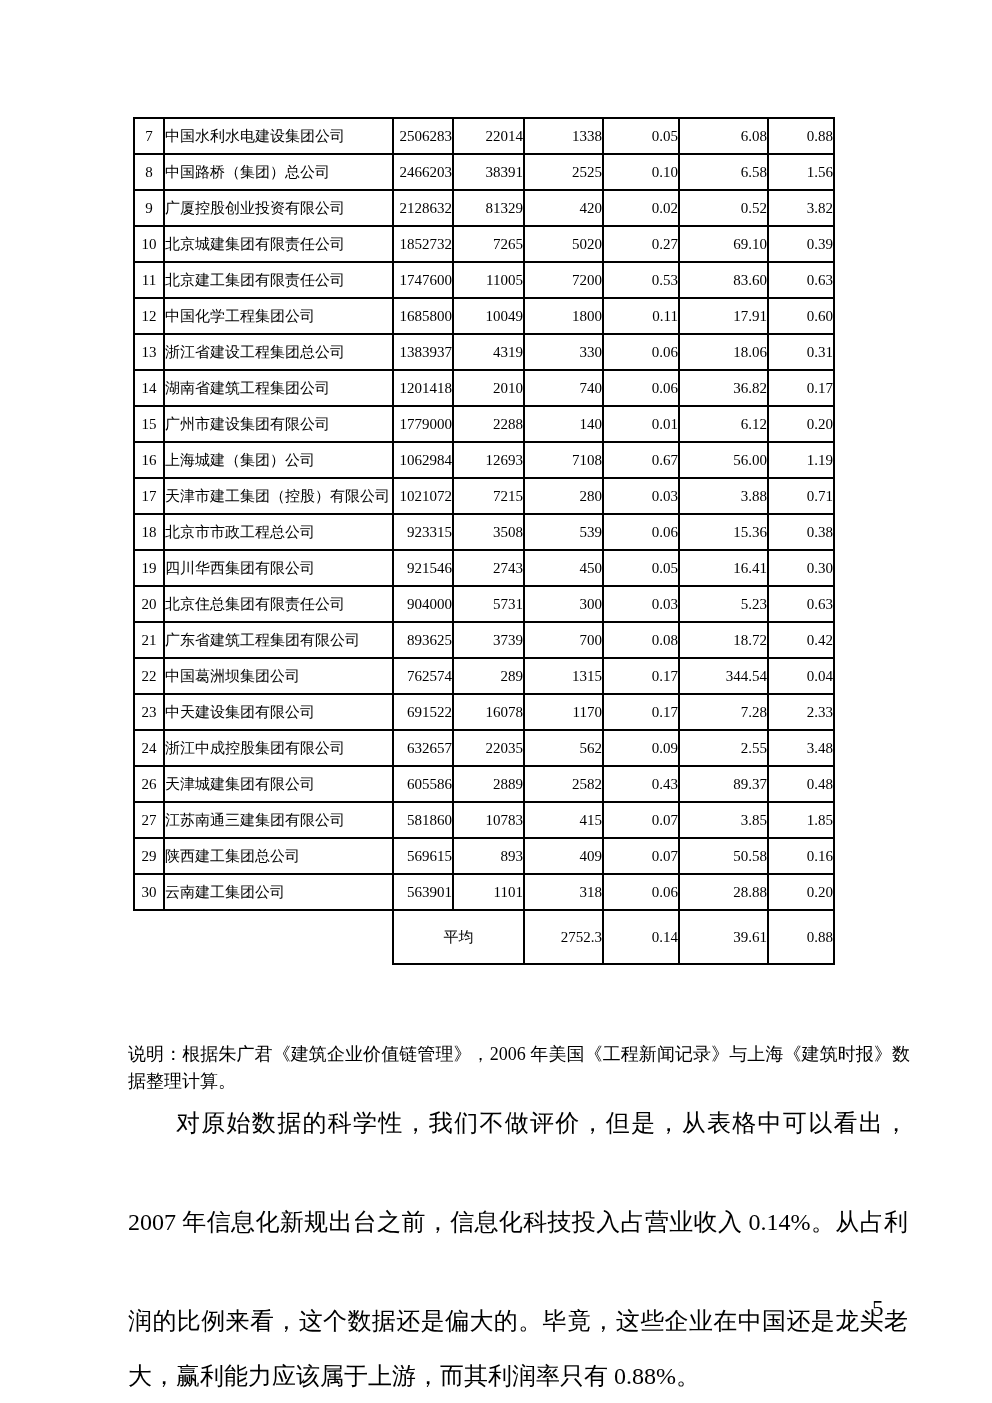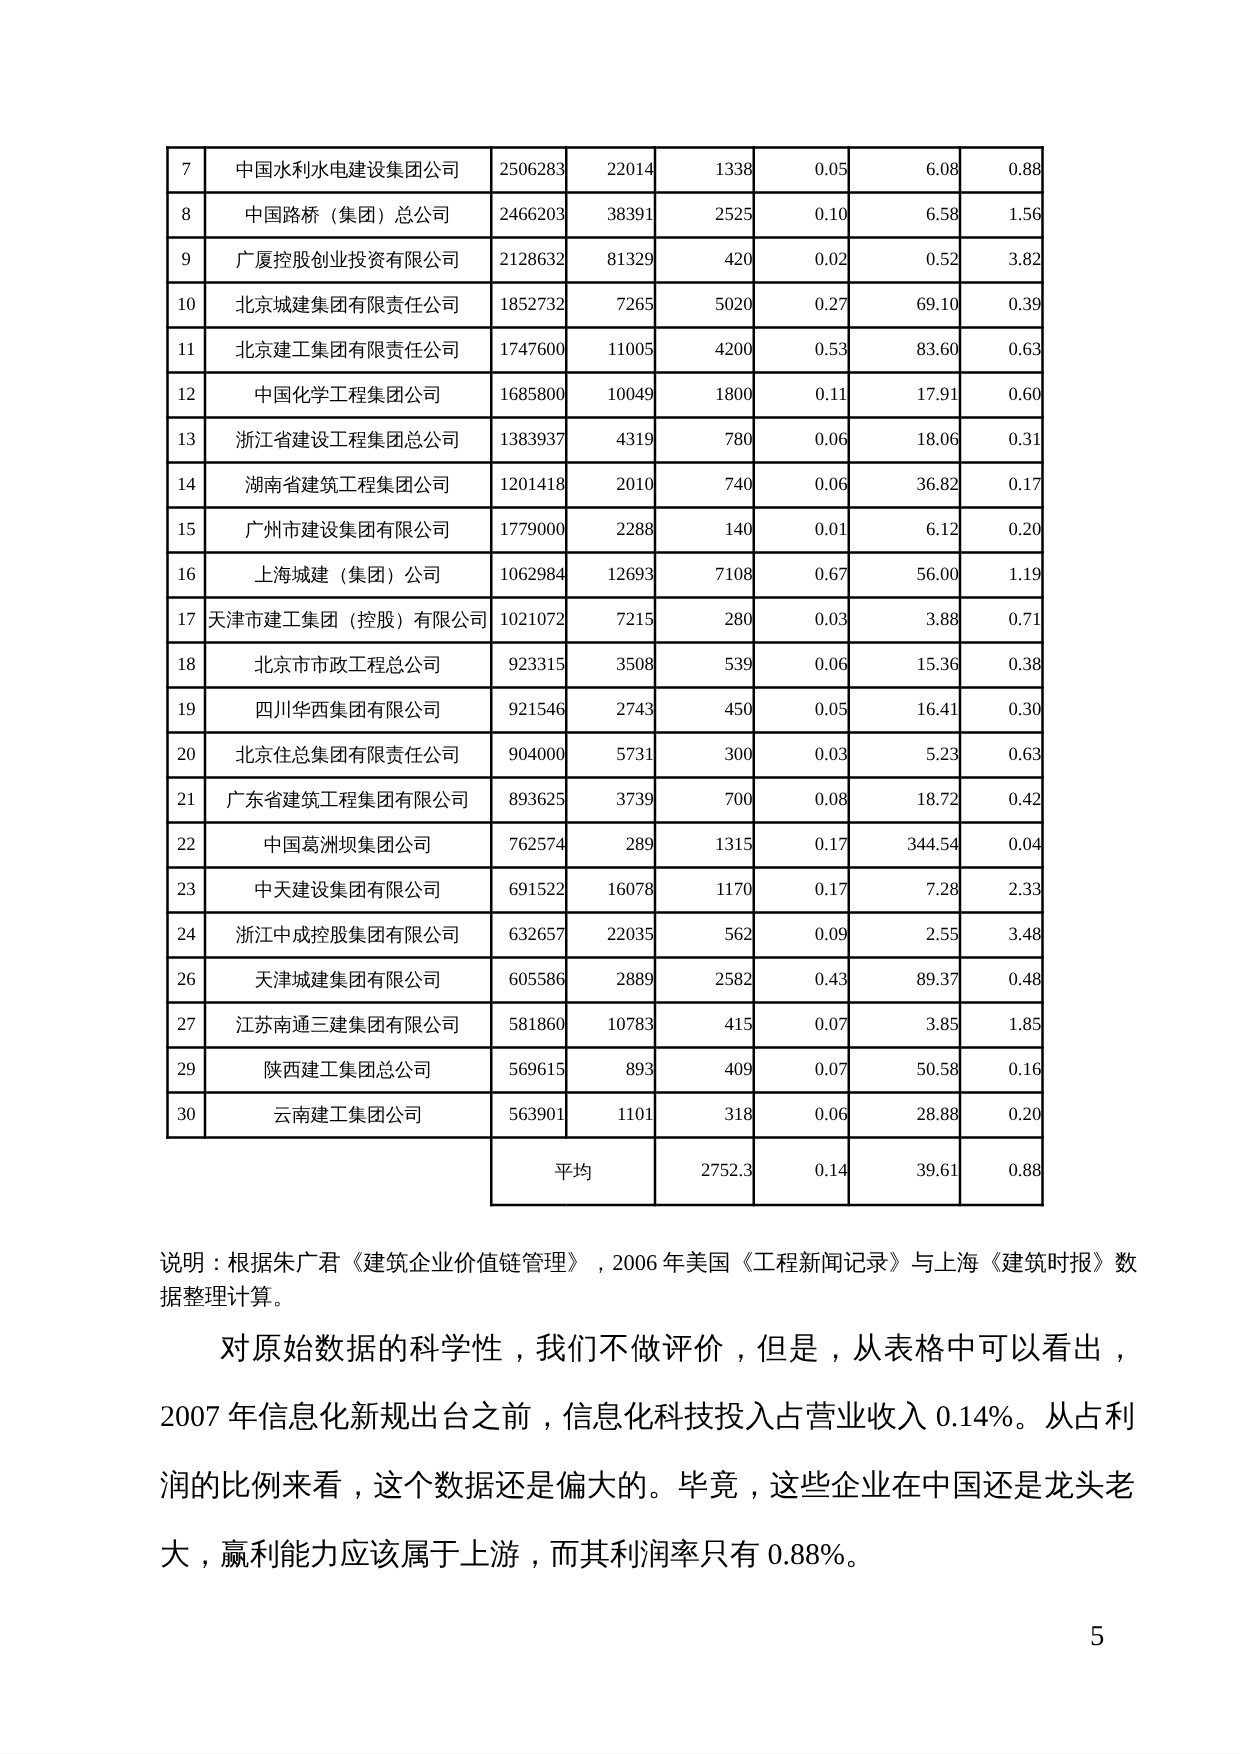--- a/index.html
+++ b/index.html
@@ -26,35 +26,35 @@
   table.company-table td {
     border: 2px solid #000000;
     font-size: 15px;
     height: 34px;
     padding: 0;
     overflow: hidden;
     white-space: nowrap;
     vertical-align: middle;
   }
   td.cell-center { text-align: center; }
-  td.cell-left   { text-align: center;  padding-left: 9px; }
+  td.cell-left   { text-align: left;  padding-left: 9px; }
   td.cell-right  { text-align: right; padding-right: 6px; }
   tr.avg-row td  { height: 52px; }
   tr.avg-row td.no-border { border: none; }
 
   
   .table-note {
     position: absolute;
     left: 128px;
     top: 997px;
     width: 782px;
     font-size: 18px;
     line-height: 27px;
   }
-  .line-fill { text-align: justify; text-align-last: justify; }
+  .line-fill { text-align: justify; text-align-last: justify; margin-top: 44px; }
 
   
   .body-paragraph {
     position: absolute;
     left: 128px;
     top: 1052px;
     width: 780px;
     font-size: 24px;
     line-height: 55px;
   }
@@ -123,41 +123,41 @@
           <td class="cell-right">5020</td>
           <td class="cell-right">0.27</td>
           <td class="cell-right">69.10</td>
           <td class="cell-right">0.39</td>
         </tr>
         <tr>
           <td class="cell-center">11</td>
           <td class="cell-left">北京建工集团有限责任公司</td>
           <td class="cell-right">1747600</td>
           <td class="cell-right">11005</td>
-          <td class="cell-right">4200</td>
+          <td class="cell-right">7200</td>
           <td class="cell-right">0.53</td>
           <td class="cell-right">83.60</td>
           <td class="cell-right">0.63</td>
         </tr>
         <tr>
           <td class="cell-center">12</td>
           <td class="cell-left">中国化学工程集团公司</td>
           <td class="cell-right">1685800</td>
           <td class="cell-right">10049</td>
           <td class="cell-right">1800</td>
           <td class="cell-right">0.11</td>
           <td class="cell-right">17.91</td>
           <td class="cell-right">0.60</td>
         </tr>
         <tr>
           <td class="cell-center">13</td>
           <td class="cell-left">浙江省建设工程集团总公司</td>
           <td class="cell-right">1383937</td>
           <td class="cell-right">4319</td>
-          <td class="cell-right">780</td>
+          <td class="cell-right">330</td>
           <td class="cell-right">0.06</td>
           <td class="cell-right">18.06</td>
           <td class="cell-right">0.31</td>
         </tr>
         <tr>
           <td class="cell-center">14</td>
           <td class="cell-left">湖南省建筑工程集团公司</td>
           <td class="cell-right">1201418</td>
           <td class="cell-right">2010</td>
           <td class="cell-right">740</td>

